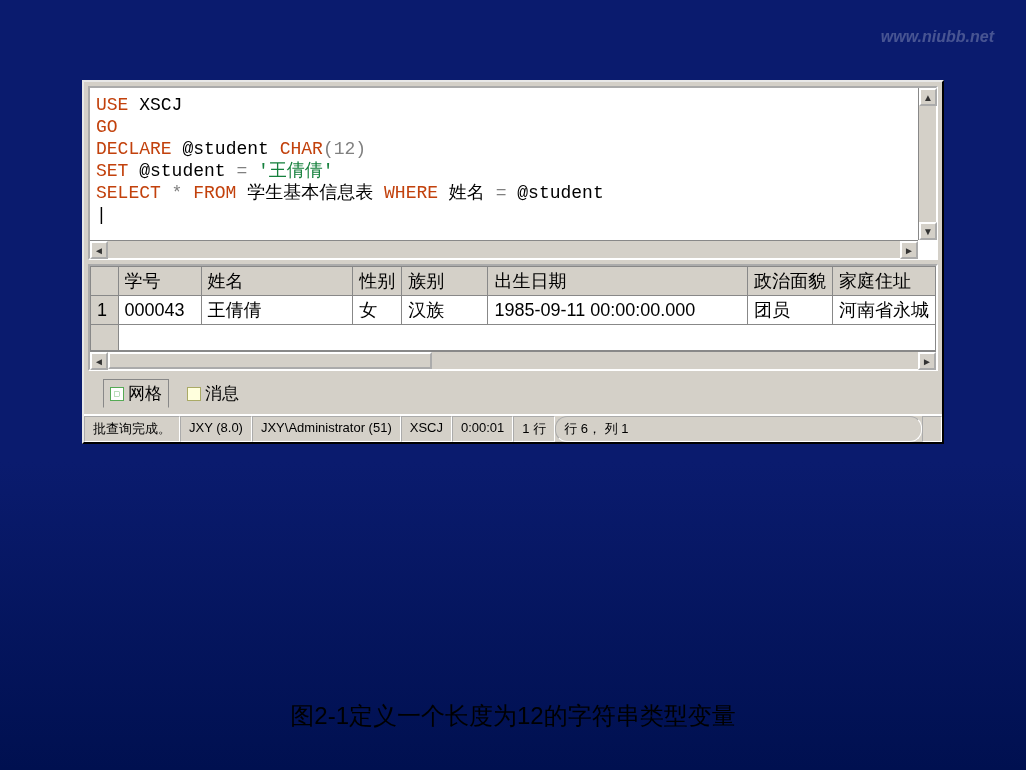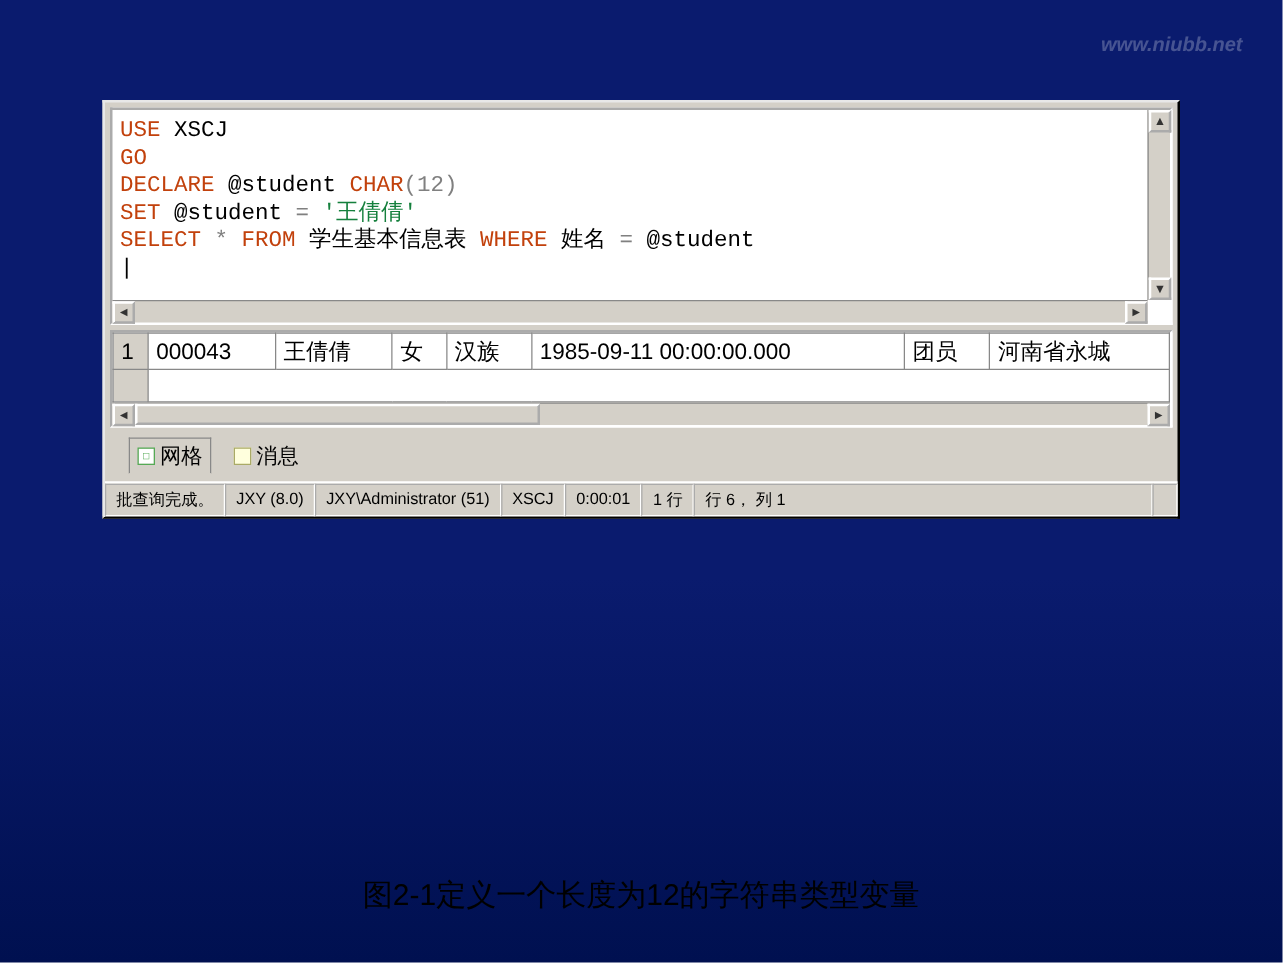--- a/index.html
+++ b/index.html
@@ -94,21 +94,21 @@
   .tab-icon.grid-ic { border:1px solid #5a5; background:linear-gradient(#fff,#fff); position:relative;}
   .tab-icon.grid-ic::before{ content:""; position:absolute; inset:0; border:1px solid #5a5; transform:scale(.4);}
   .tab-icon.msg-ic{ border:1px solid #aa6; background:#ffd;}
   .statusbar {
     display:flex; border-top:2px solid #fff; font-size:13px;
   }
   .statusbar .cell {
     border:1px inset #fff; padding:3px 8px; white-space:nowrap;
     background:#d4d0c8;
   }
-  .statusbar .cell.flex { flex:1; }
+  .statusbar .cell.flex { flex:1;border-radius:12px; }
   .grip { width:20px; background:#d4d0c8; border:1px inset #fff; position:relative;}
   .caption {
     position:absolute; left:0; right:0; top:700px; text-align:center;
     color:#000000; font-size:24px;
   }
   .col-xh{width:84px}.col-xm{width:160px}.col-xb{width:44px}.col-zb{width:90px}
   .col-rq{width:264px}.col-zz{width:84px}.col-jt{width:100px}
 </style>
 </head>
 <body>
@@ -130,20 +130,30 @@
     </div>
     <div class="editor-scroll-h">
       <div class="sbtn">◄</div>
       <div class="sbtn">►</div>
     </div>
   </div>
 
   <div class="grid-frame">
     <table class="grid-table">
       <tbody>
+          <tr>
+        <th class="rownum"></th>
+        <th class="col-xh">学号</th>
+        <th class="col-xm">姓名</th>
+        <th class="col-xb">性别</th>
+        <th class="col-zb">族别</th>
+        <th class="col-rq">出生日期</th>
+        <th class="col-zz">政治面貌</th>
+        <th class="col-jt">家庭住址</th>
+      </tr>
       <tr>
         <th class="rownum">1</th>
         <td>000043</td>
         <td>王倩倩</td>
         <td>女</td>
         <td>汉族</td>
         <td>1985-09-11 00:00:00.000</td>
         <td>团员</td>
         <td>河南省永城</td>
       </tr>

